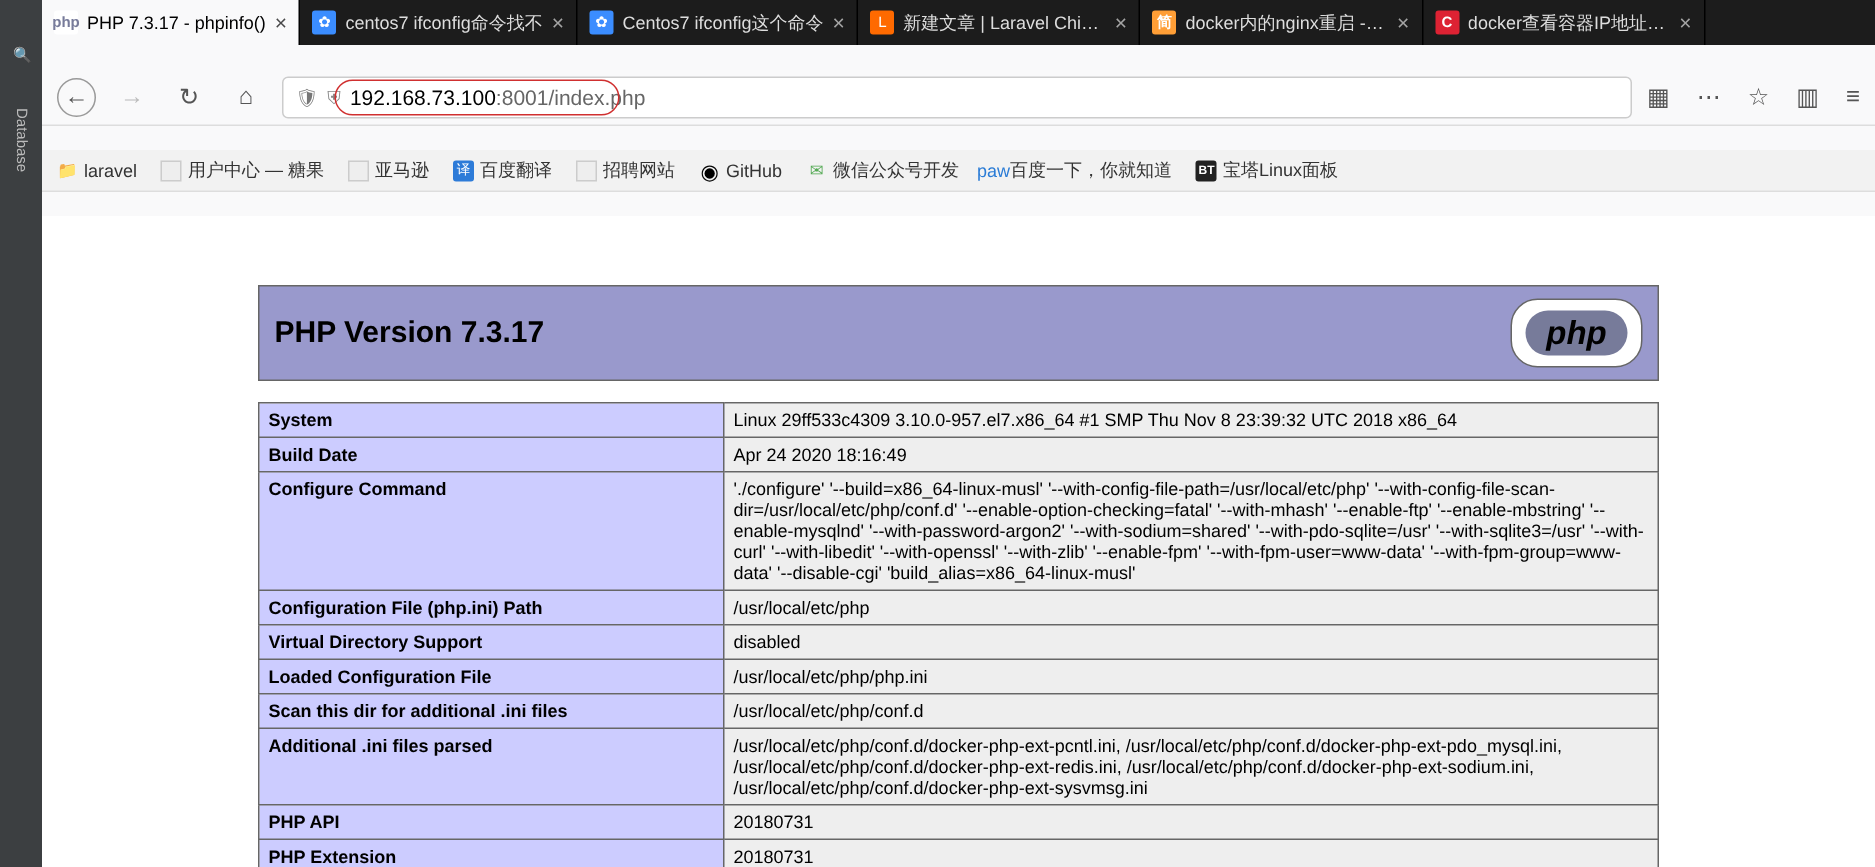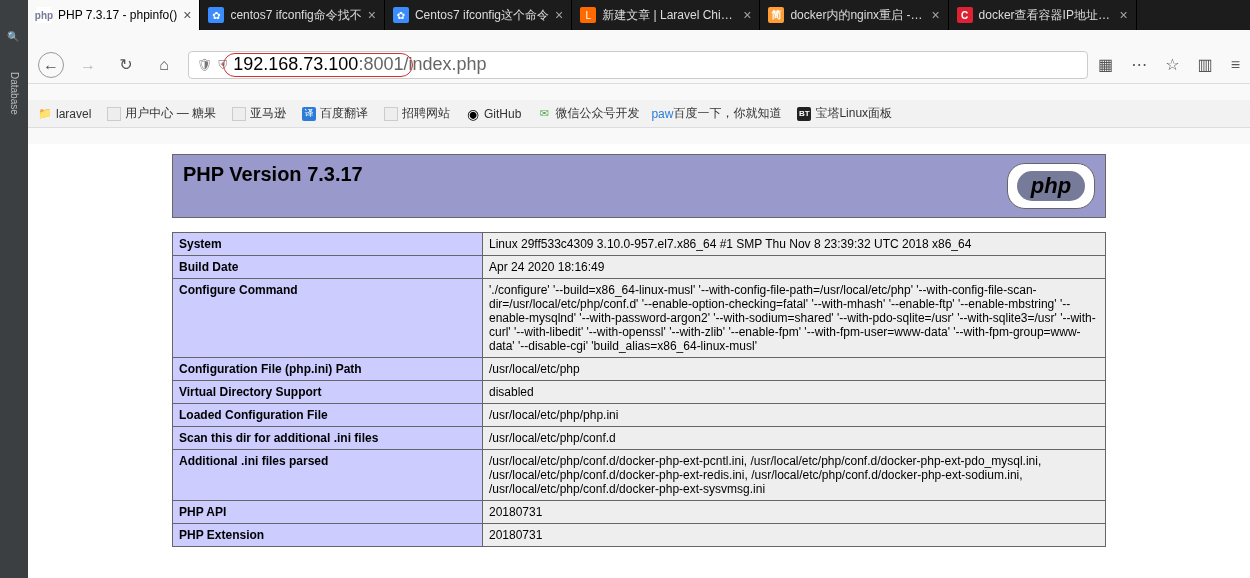--- a/index.html
+++ b/index.html
@@ -27,42 +27,42 @@
 .fav-red { background: #d23; color: #fff; font-weight:bold;}
 
 
 .navbar { height: 38px; display: flex; align-items: center; padding: 0 10px; gap: 10px; border-bottom: 1px solid #ddd; background:#f9f9fa;}
 .nav-btn { width: 28px; height: 28px; border-radius: 4px; display: flex; align-items: center; justify-content: center; color: #555; cursor: pointer; font-size: 16px; }
 .nav-btn.disabled { color: #bbb; cursor: default; }
 .nav-btn.circle { border:1px solid #999; border-radius:50%; width:26px; height:26px;}
 .url-bar { flex: 1; height: 28px; background: #fff; border: 1px solid #ccc; border-radius: 4px; display: flex; align-items: center; padding: 0 8px; gap: 6px; color: #888; position: relative; }
 .url-bar .shield { color:#777; }
 .url-bar .xshield { position:relative; color:#888;}
-.url-bar .url-text { color: #666; font-size: 18px; }
+.url-bar .url-text { color: #666; font-size: 14px; }
 .url-bar .url-text .host { color: #000; }
 .url-oval { position:absolute; left:34px; top:1px; width:190px; height:24px; border:1.5px solid #d03030; border-radius:12px; pointer-events:none;}
 .right-icons { display:flex; gap:18px; align-items:center; color:#555; font-size:16px;}
 .right-icons span{cursor:pointer;}
 
 
 .bookmarks { height: 28px; display: flex; align-items: center; padding: 0 10px; gap: 16px; background: #f2f2f2; border-bottom: 1px solid #ddd; font-size: 12px; color: #333; }
 .bm { display: flex; align-items: center; gap: 4px; cursor: pointer; }
 .bm .bico { width:14px; height:14px; display:flex; align-items:center; justify-content:center; font-size:11px; }
 .bico.folder{color:#d9a83b;}
 .bico.square{background:#eee;border:1px solid #ccc;}
 .bico.zh{background:#2d7bd8;color:#fff;font-size:9px;border-radius:2px;}
 .bico.gh{color:#000;font-size:14px;}
 .bico.wx{color:#5a5;}
 .bico.bd{color:#2b7cd6;font-size:12px;}
 .bico.bt{background:#222;color:#fff;font-size:8px;border-radius:2px;font-weight:bold;}
 
 
 .content { flex:1; overflow:auto; background:#fff; padding: 10px 14px 0 14px;}
 .phpinfo { max-width: 934px; margin: 0 auto; }
-.php-header { background:#9999CC; border:1px solid #666; padding:8px 10px; display:flex; justify-content:space-between; }
+.php-header { background:#9999CC; border:1px solid #666; padding:8px 10px; display:flex; align-items:center; justify-content:space-between;margin-top:36px; }
 .php-header h1 { font-size:20px; font-weight:bold; color:#000; }
 .php-logo { background:#fff; border:1px solid #666; border-radius:18px; width:88px; height:46px; display:flex; align-items:center; justify-content:center; }
 .php-logo-inner{ background:#777B9A; color:#000; font-weight:bold; font-style:italic; font-size:22px; padding:2px 14px; border-radius:16px; font-family:Verdana,Arial;}
 
 .php-table { width:100%; border-collapse:collapse; margin-top:14px; font-size:12px; }
 .php-table td { border:1px solid #666; padding:4px 6px; vertical-align:top; text-align:left;}
 .php-table td.k { background:#CCCCFF; font-weight:bold; width:310px; color:#000;}
 .php-table td.v { background:#eee; color:#000; word-break:break-word;}
 
 </style>

